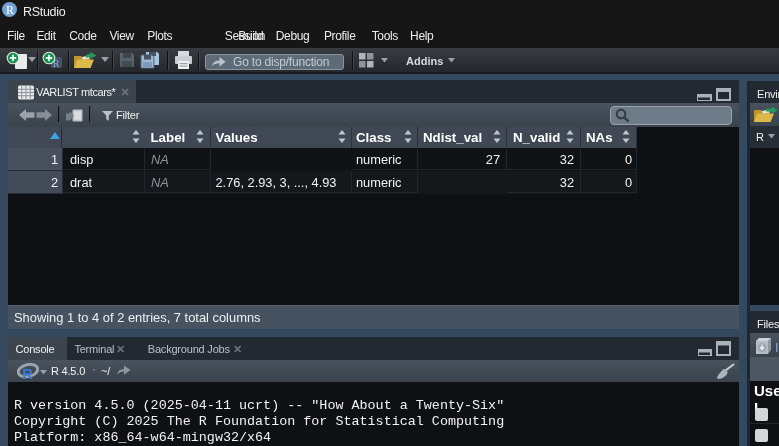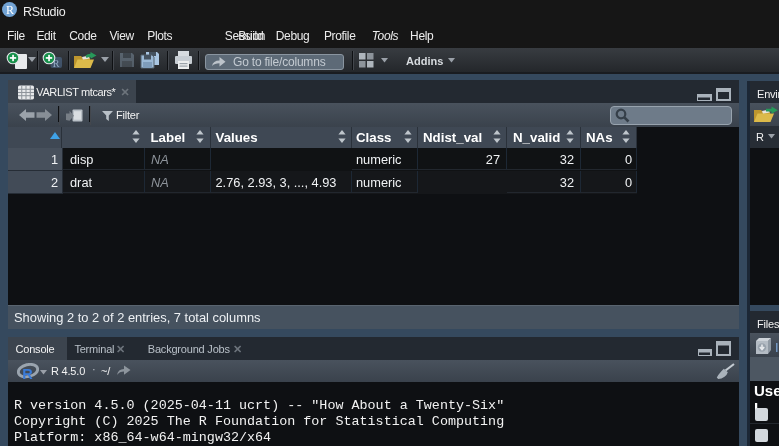--- a/index.html
+++ b/index.html
@@ -49,21 +49,21 @@
 <div class="abs" id="menubar">
   <span class="menuitem" style="left:7px;">File</span>
   <span class="menuitem" style="left:36.4px;">Edit</span>
   <span class="menuitem" style="left:69.3px;">Code</span>
   <span class="menuitem" style="left:109.4px;">View</span>
   <span class="menuitem" style="left:147.3px;">Plots</span>
   <span class="menuitem" style="left:184.8px;margin-left:40px;">Session</span>
   <span class="menuitem" style="left:238.3px;">Build</span>
   <span class="menuitem" style="left:275.8px;">Debug</span>
   <span class="menuitem" style="left:323.9px;">Profile</span>
-  <span class="menuitem" style="left:371.7px;font-style:italic;">Tools</span>
+  <span class="menuitem" style="left:371.7px;">Tools</span>
   <span class="menuitem" style="left:410.1px;">Help</span>
 </div>
 
 <div class="abs" id="toolbar">
 
   <svg class="abs" style="left:6px;top:2px;" width="24" height="21" viewBox="0 0 24 21">
     <rect x="9" y="4" width="12" height="15" rx="1" fill="#e8eaec"></rect>
     <circle cx="7" cy="8" r="5.8" fill="#17914b" stroke="#e2e5e8" stroke-width="1.1"></circle>
     <rect x="6.2" y="4.8" width="1.7" height="6.4" fill="#fff"></rect>
     <rect x="3.8" y="7.1" width="6.4" height="1.7" fill="#fff"></rect>
@@ -125,42 +125,42 @@
   <svg class="abs" style="left:448px;top:10px;" width="7" height="5">
       <path d="M0 0 L7 0 L3.5 4.5 Z" fill="#9aa0a8"></path>
     </svg>
   <div class="tsep" style="left:37px;"></div>
   <div class="tsep" style="left:68px;"></div>
   <div class="tsep" style="left:112px;"></div>
   <div class="tsep" style="left:167px;"></div>
   <div class="tsep" style="left:198px;"></div>
   <div class="abs" style="left:205px;top:6px;width:137px;height:14px;background:#5d6a77;
        border:1px solid #8a95a0;border-radius:3px;"></div>
-  <div class="abs" style="left:233px;top:7px;color:#c3cad1;font-size:12px;letter-spacing:-0.2px;">Go to file/columns</div>
+  <div class="abs" style="left:233px;top:7px;color:#c3cad1;font-size:12px;letter-spacing:-0.2px;">Go to disp/function</div>
   <svg class="abs" style="left:212px;top:8px;" width="14" height="11" viewBox="0 0 14 11">
     <path d="M0 10 Q1 4.5 7.5 4.5 L7.5 1 L13.5 5.8 L7.5 10.6 L7.5 7.3 Q2.5 7.3 0 10 Z" fill="#bcc3ca"></path>
   </svg>
   <div class="tsep" style="left:352px;"></div>
 </div>
 
 <div class="pane" style="left:8px;top:80px;width:731px;height:248px;">
   <div class="tabbar" style="left:0;top:0;width:731px;height:23px;"></div>
   <div class="activetab" style="left:0;top:0;width:128px;height:23px;"></div>
   <div class="tabtext" style="left:28.3px;top:6px;letter-spacing:-0.4px;">VARLIST mtcars*</div>
   <div class="tabx" style="left:112.5px;top:6px;">✕</div>
   <div class="ptoolbar" style="left:0;top:23px;width:731px;height:24px;"></div>
   <div class="tabtext" style="left:108px;top:29px;">Filter</div>
 
   <div class="abs" style="left:602px;top:26px;width:120px;height:17px;background:#6e7b89;
        border:1px solid #98a3ae;border-radius:4px;"></div>
   <div id="mainhead"></div>
   <div id="mainrows"></div>
 
   <div class="abs" style="left:0;top:225px;width:731px;height:23px;background:#46525f;border-top:1px solid #59646f;">
-    <div style="margin:4px 0 0 6px;color:#edf0f3;font-size:12.9px;">Showing 2 to 2 of 2 entries, 7 total columns</div>
+    <div style="margin:4px 0 0 6px;color:#edf0f3;font-size:12.9px;">Showing 1 to 4 of 2 entries, 7 total columns</div>
   </div>
 </div>
 
 <div class="abs" id="thead">
   <div class="th" style="left:0;width:54px;"></div>
   <div class="th" style="left:137px;width:66px;">
       <span style="left:5.5px;">Label</span>
     </div>
   <div class="th" style="left:203px;width:141px;">
       <span style="left:4.5px;">Values</span>

